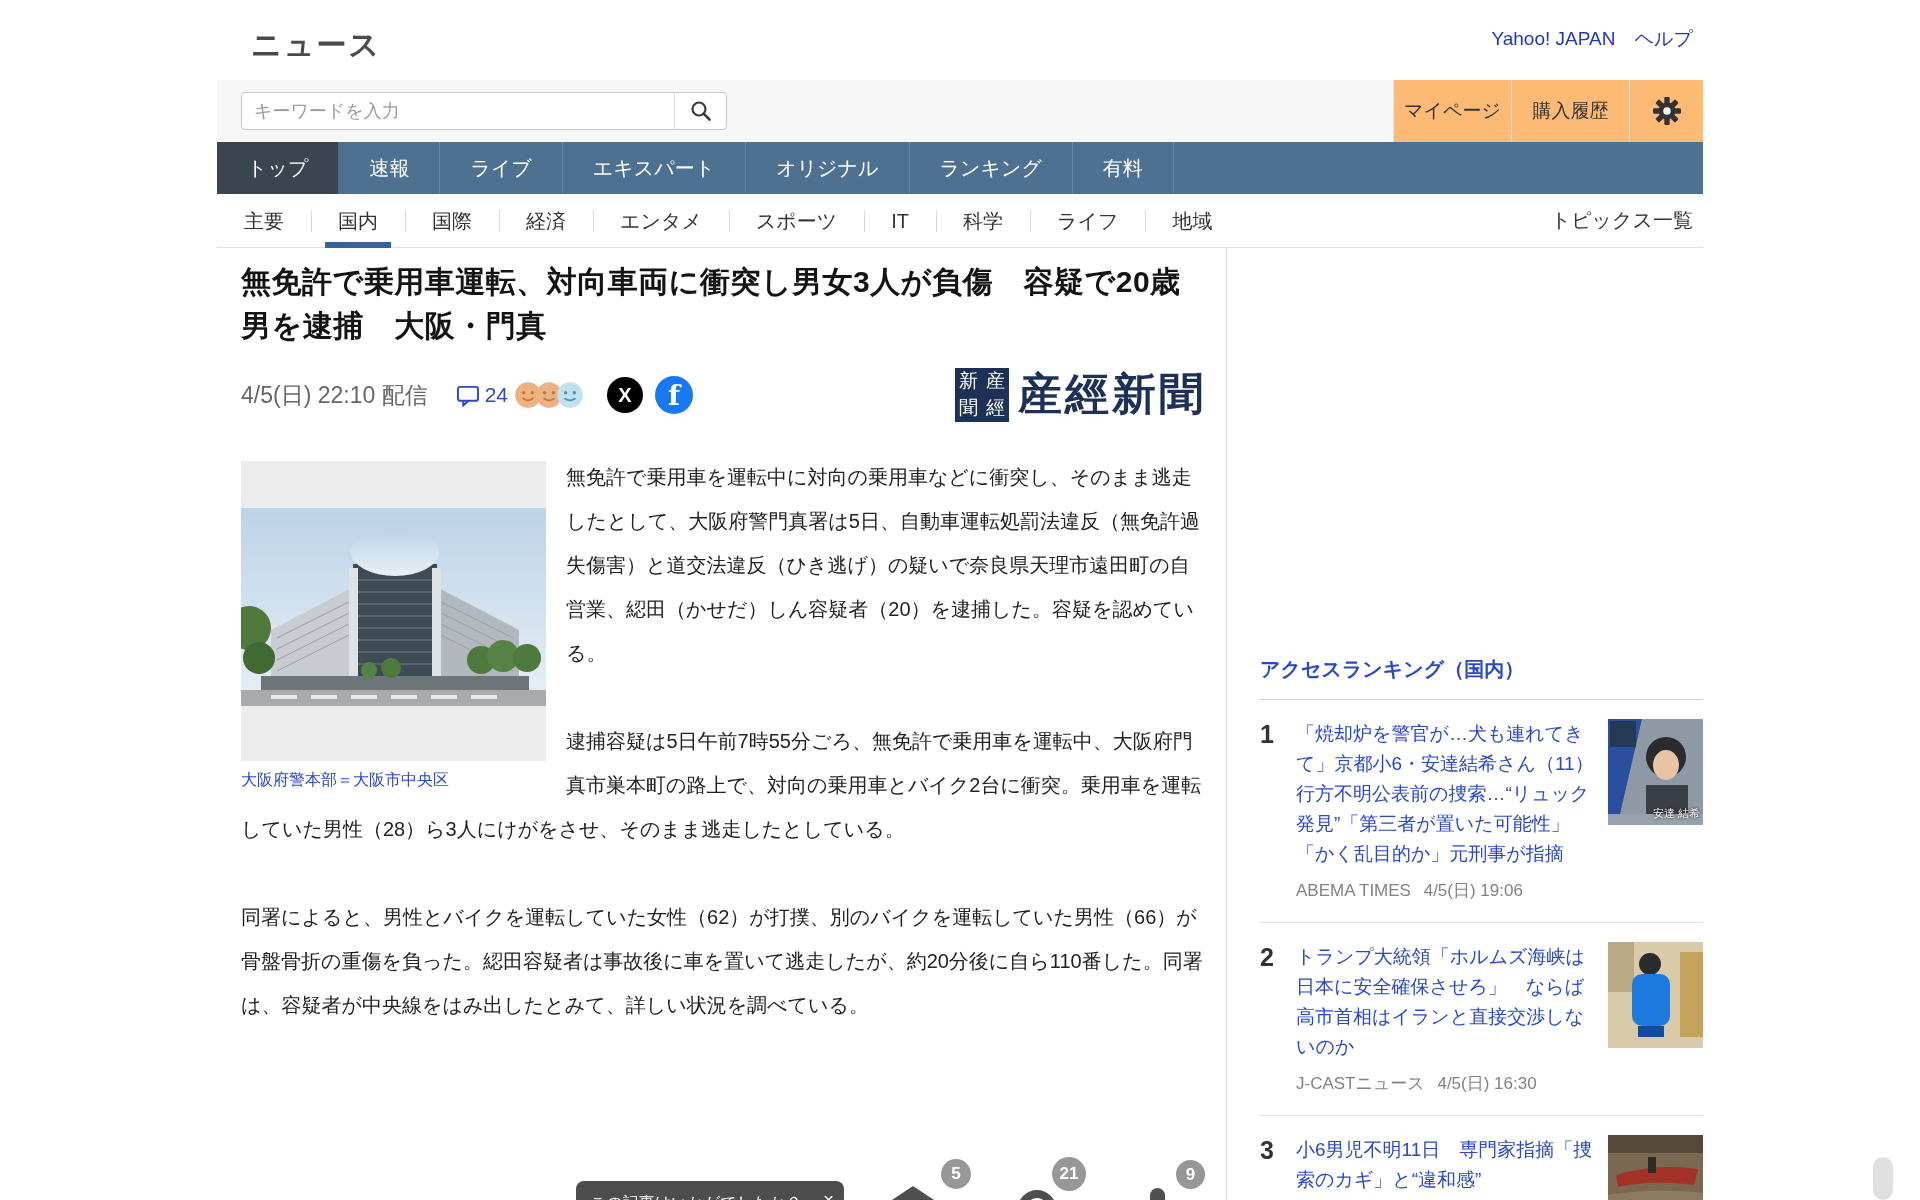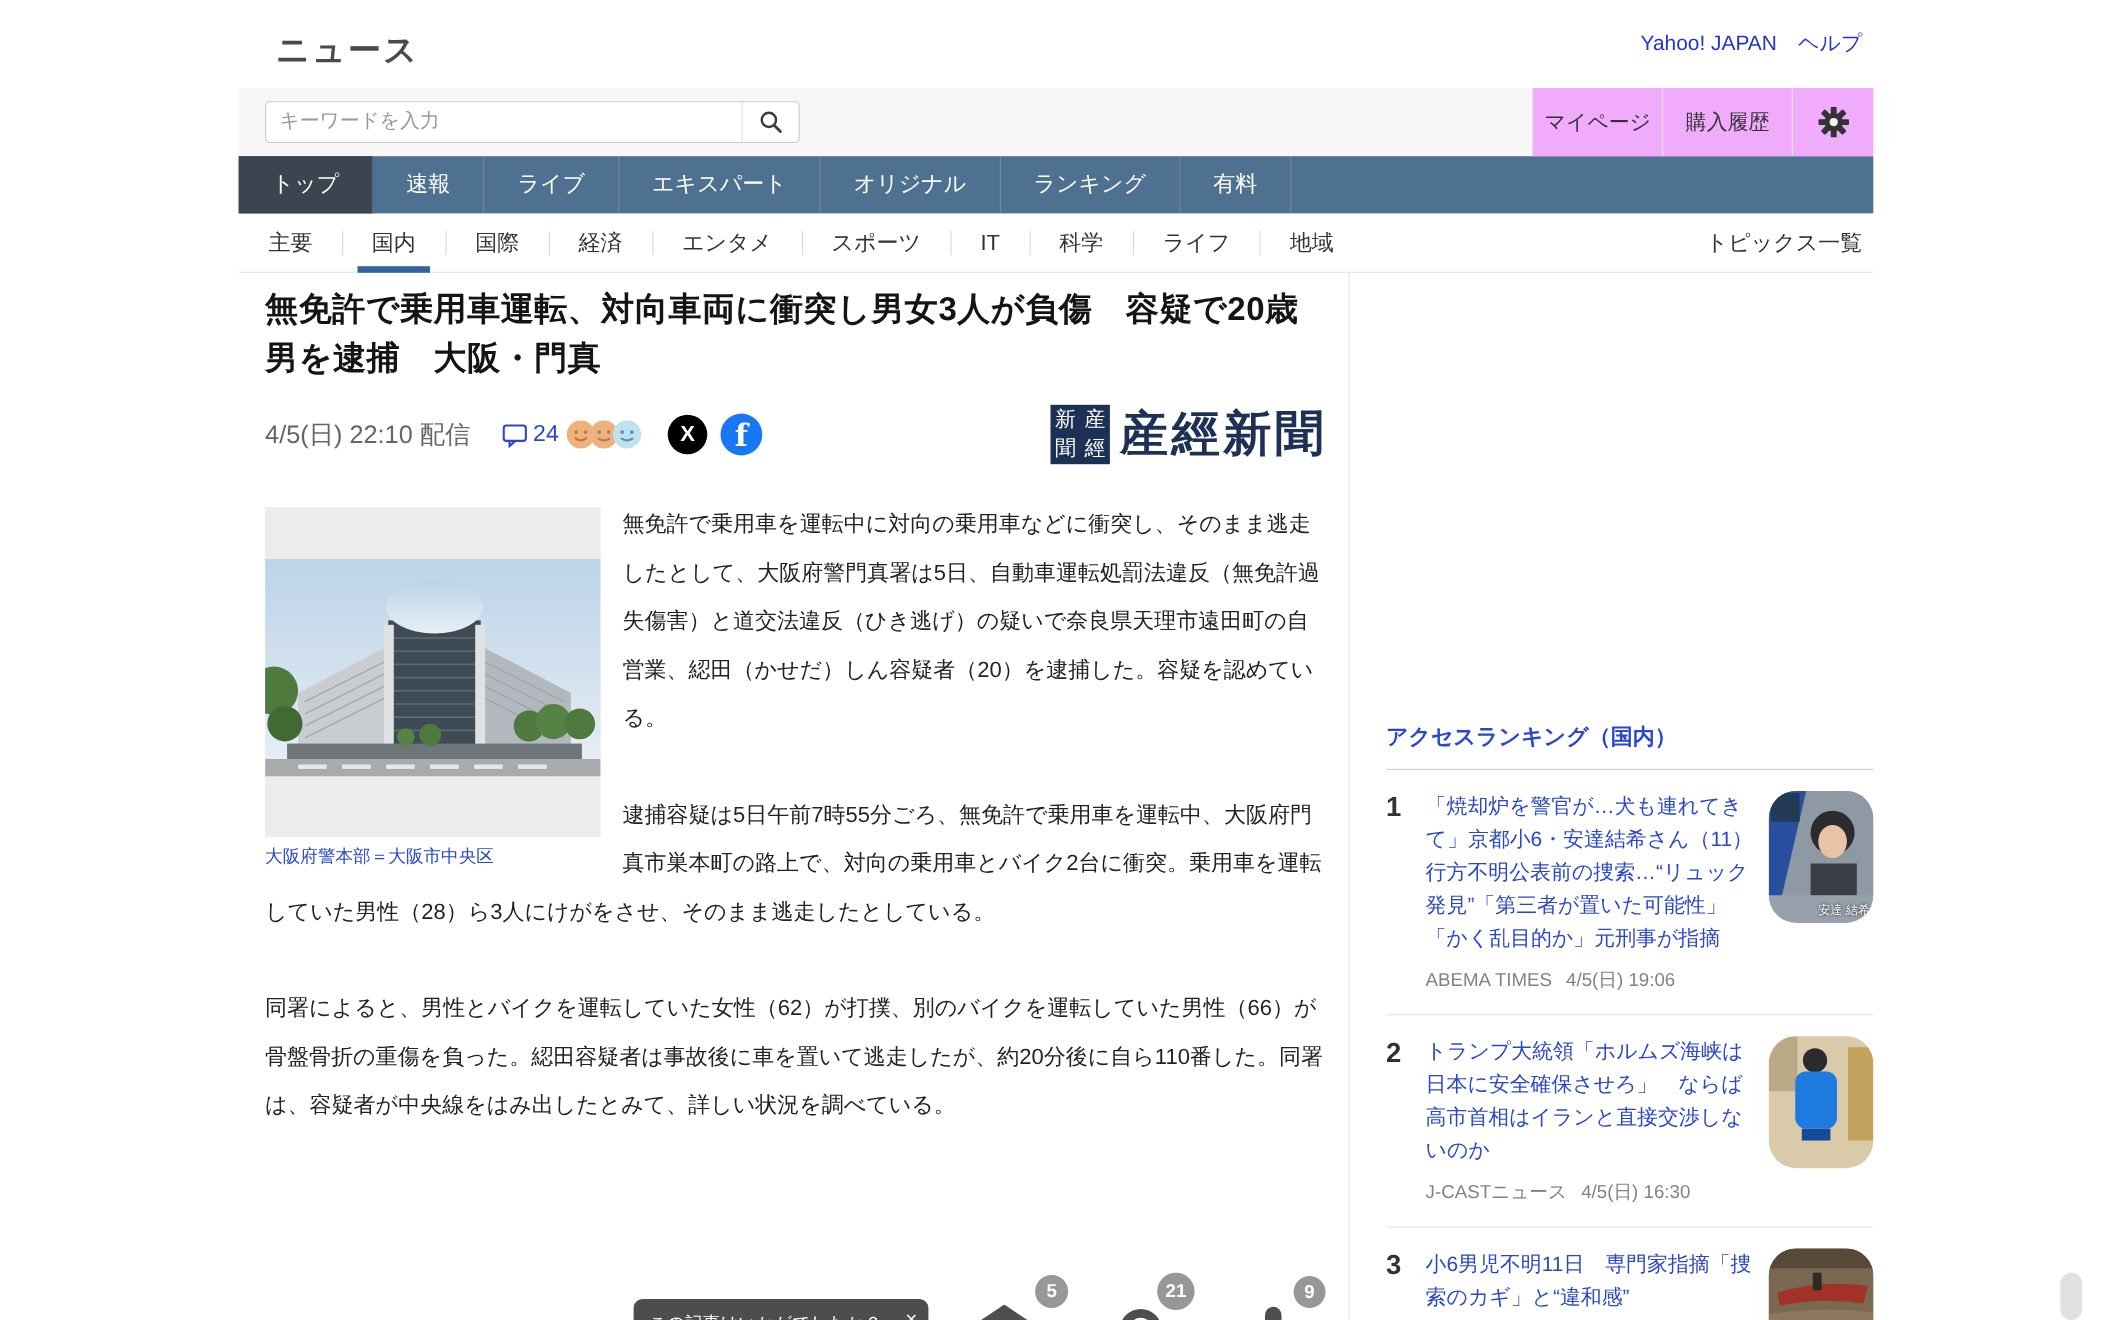--- a/index.html
+++ b/index.html
@@ -16,24 +16,24 @@
   .logo-yahoo { font-family:"DejaVu Serif","Liberation Serif",serif; font-weight:bold; font-size:46px; color:#e30b2f; letter-spacing:-1px; }
   .logo-japan { display:block; text-align:right; font-family:"DejaVu Serif","Liberation Serif",serif; font-weight:bold; font-size:17px; color:#e30b2f; letter-spacing:5px; margin-top:-6px; padding-right:4px; }
   .logo-service { font-size:30px; font-weight:bold; color:#4a4a4a; margin-left:14px; padding-bottom:14px; letter-spacing:2px; }
   .top-links { position:absolute; right:10px; top:26px; font-size:19px; }
   .top-links a { color:#2336c0; text-decoration:none; margin-left:14px; cursor:pointer; }
 
   
   .band { display:flex; align-items:stretch; background:#f7f7f7; height:62px; }
   .search-wrap { display:flex; align-items:center; padding-left:24px; flex:1; }
   .search-box { width:486px; height:38px; background:#fff; border:1px solid #c9c9c9; border-radius:4px; display:flex; align-items:center; }
-  .search-box input { flex:1; border:none; outline:none; background:transparent; font-size:18px; padding:0 12px; color:#333; font-family:Liberation Mono, monospace; }
+  .search-box input { flex:1; border:none; outline:none; background:transparent; font-size:18px; padding:0 12px; color:#333; font-family:Liberation Sans, sans-serif; }
   .search-box input::placeholder { color:#9a9a9a; }
   .search-btn { width:52px; height:100%; border-left:1px solid #e0e0e0; display:flex; align-items:center; justify-content:center; cursor:pointer; }
-  .band-seg { width:118px; display:flex; align-items:center; justify-content:center; font-size:19px; color:#333; border-left:1px solid #e2e2e2; background:#f0abfc; cursor:pointer; }
+  .band-seg { width:118px; display:flex; align-items:center; justify-content:center; font-size:19px; color:#333; border-left:1px solid #e2e2e2; background:#fdba74; cursor:pointer; }
   .band-seg.gear { width:74px; }
 
   
   .tabs { display:flex; height:52px; background:#4e7191; }
   .tab { padding:0 30px; line-height:52px; color:#fff; font-size:20px; border-right:1px solid rgba(255,255,255,.16); cursor:pointer; white-space:nowrap; }
   .tab.active { background:#3b4550; }
   .tab-fill { flex:1; }
 
   
   .subnav { display:flex; align-items:center; height:54px; border-bottom:1px solid #e2e2e2; font-size:20px; color:#333; }
@@ -68,21 +68,21 @@
 
   
   .ad-space { height:408px; }
   .rank-title { font-size:20px; font-weight:bold; color:#2947c9; padding-bottom:16px; border-bottom:1px solid #cfcfcf; cursor:pointer; }
   .rank-item { display:flex; padding:19px 0 20px; border-bottom:1px solid #e3e3e3; }
   .rank-num { width:36px; flex:none; font-size:25px; font-weight:bold; color:#333; padding-top:1px; }
   .rank-content { flex:1; padding-right:14px; }
   .rank-link { color:#2947c9; font-size:19px; line-height:1.58; cursor:pointer; }
   .rank-meta { margin-top:10px; color:#828282; font-size:17px; }
   .rank-meta span { margin-right:8px; }
-  .thumb { width:95px; height:120px; flex:none; position:relative; overflow:hidden; background:#8a96a3;border-radius:25px; }
+  .thumb { width:95px; height:106px; flex:none; position:relative; overflow:hidden; background:#8a96a3; }
   .thumb .overlay-text { position:absolute; bottom:4px; right:3px; color:#fff; font-size:11px; text-shadow:0 0 3px #000; white-space:nowrap; }
 
   
   .tooltip { position:absolute; left:576px; top:1181px; width:268px; height:64px; background:#4d4d4d; border-radius:8px; color:#fff; font-size:16px; padding:12px 30px 0 14px; z-index:5; }
   .tooltip .close { position:absolute; right:10px; top:8px; font-size:19px; color:#fff; cursor:pointer; }
   .badge { position:absolute; background:#979797; color:#fff; border-radius:50%; display:flex; align-items:center; justify-content:center; font-size:17px; font-weight:bold; z-index:4; }
   .icon-learn { position:absolute; left:889px; top:1186px; width:48px; height:42px; background:#4f4f4f; clip-path:polygon(50% 0%,100% 38%,100% 100%,0% 100%,0% 38%); cursor:pointer; }
   .icon-face { position:absolute; left:1018px; top:1190px; width:38px; height:38px; border:8px solid #4f4f4f; border-radius:50%; cursor:pointer; }
   .icon-excl { position:absolute; left:1150px; top:1188px; width:15px; height:34px; border-radius:8px; background:#4f4f4f; cursor:pointer; }
   .scroll-thumb { position:absolute; right:27px; top:1157px; width:20px; height:43px; border-radius:10px; background:#e0e0e0; cursor:pointer; }

